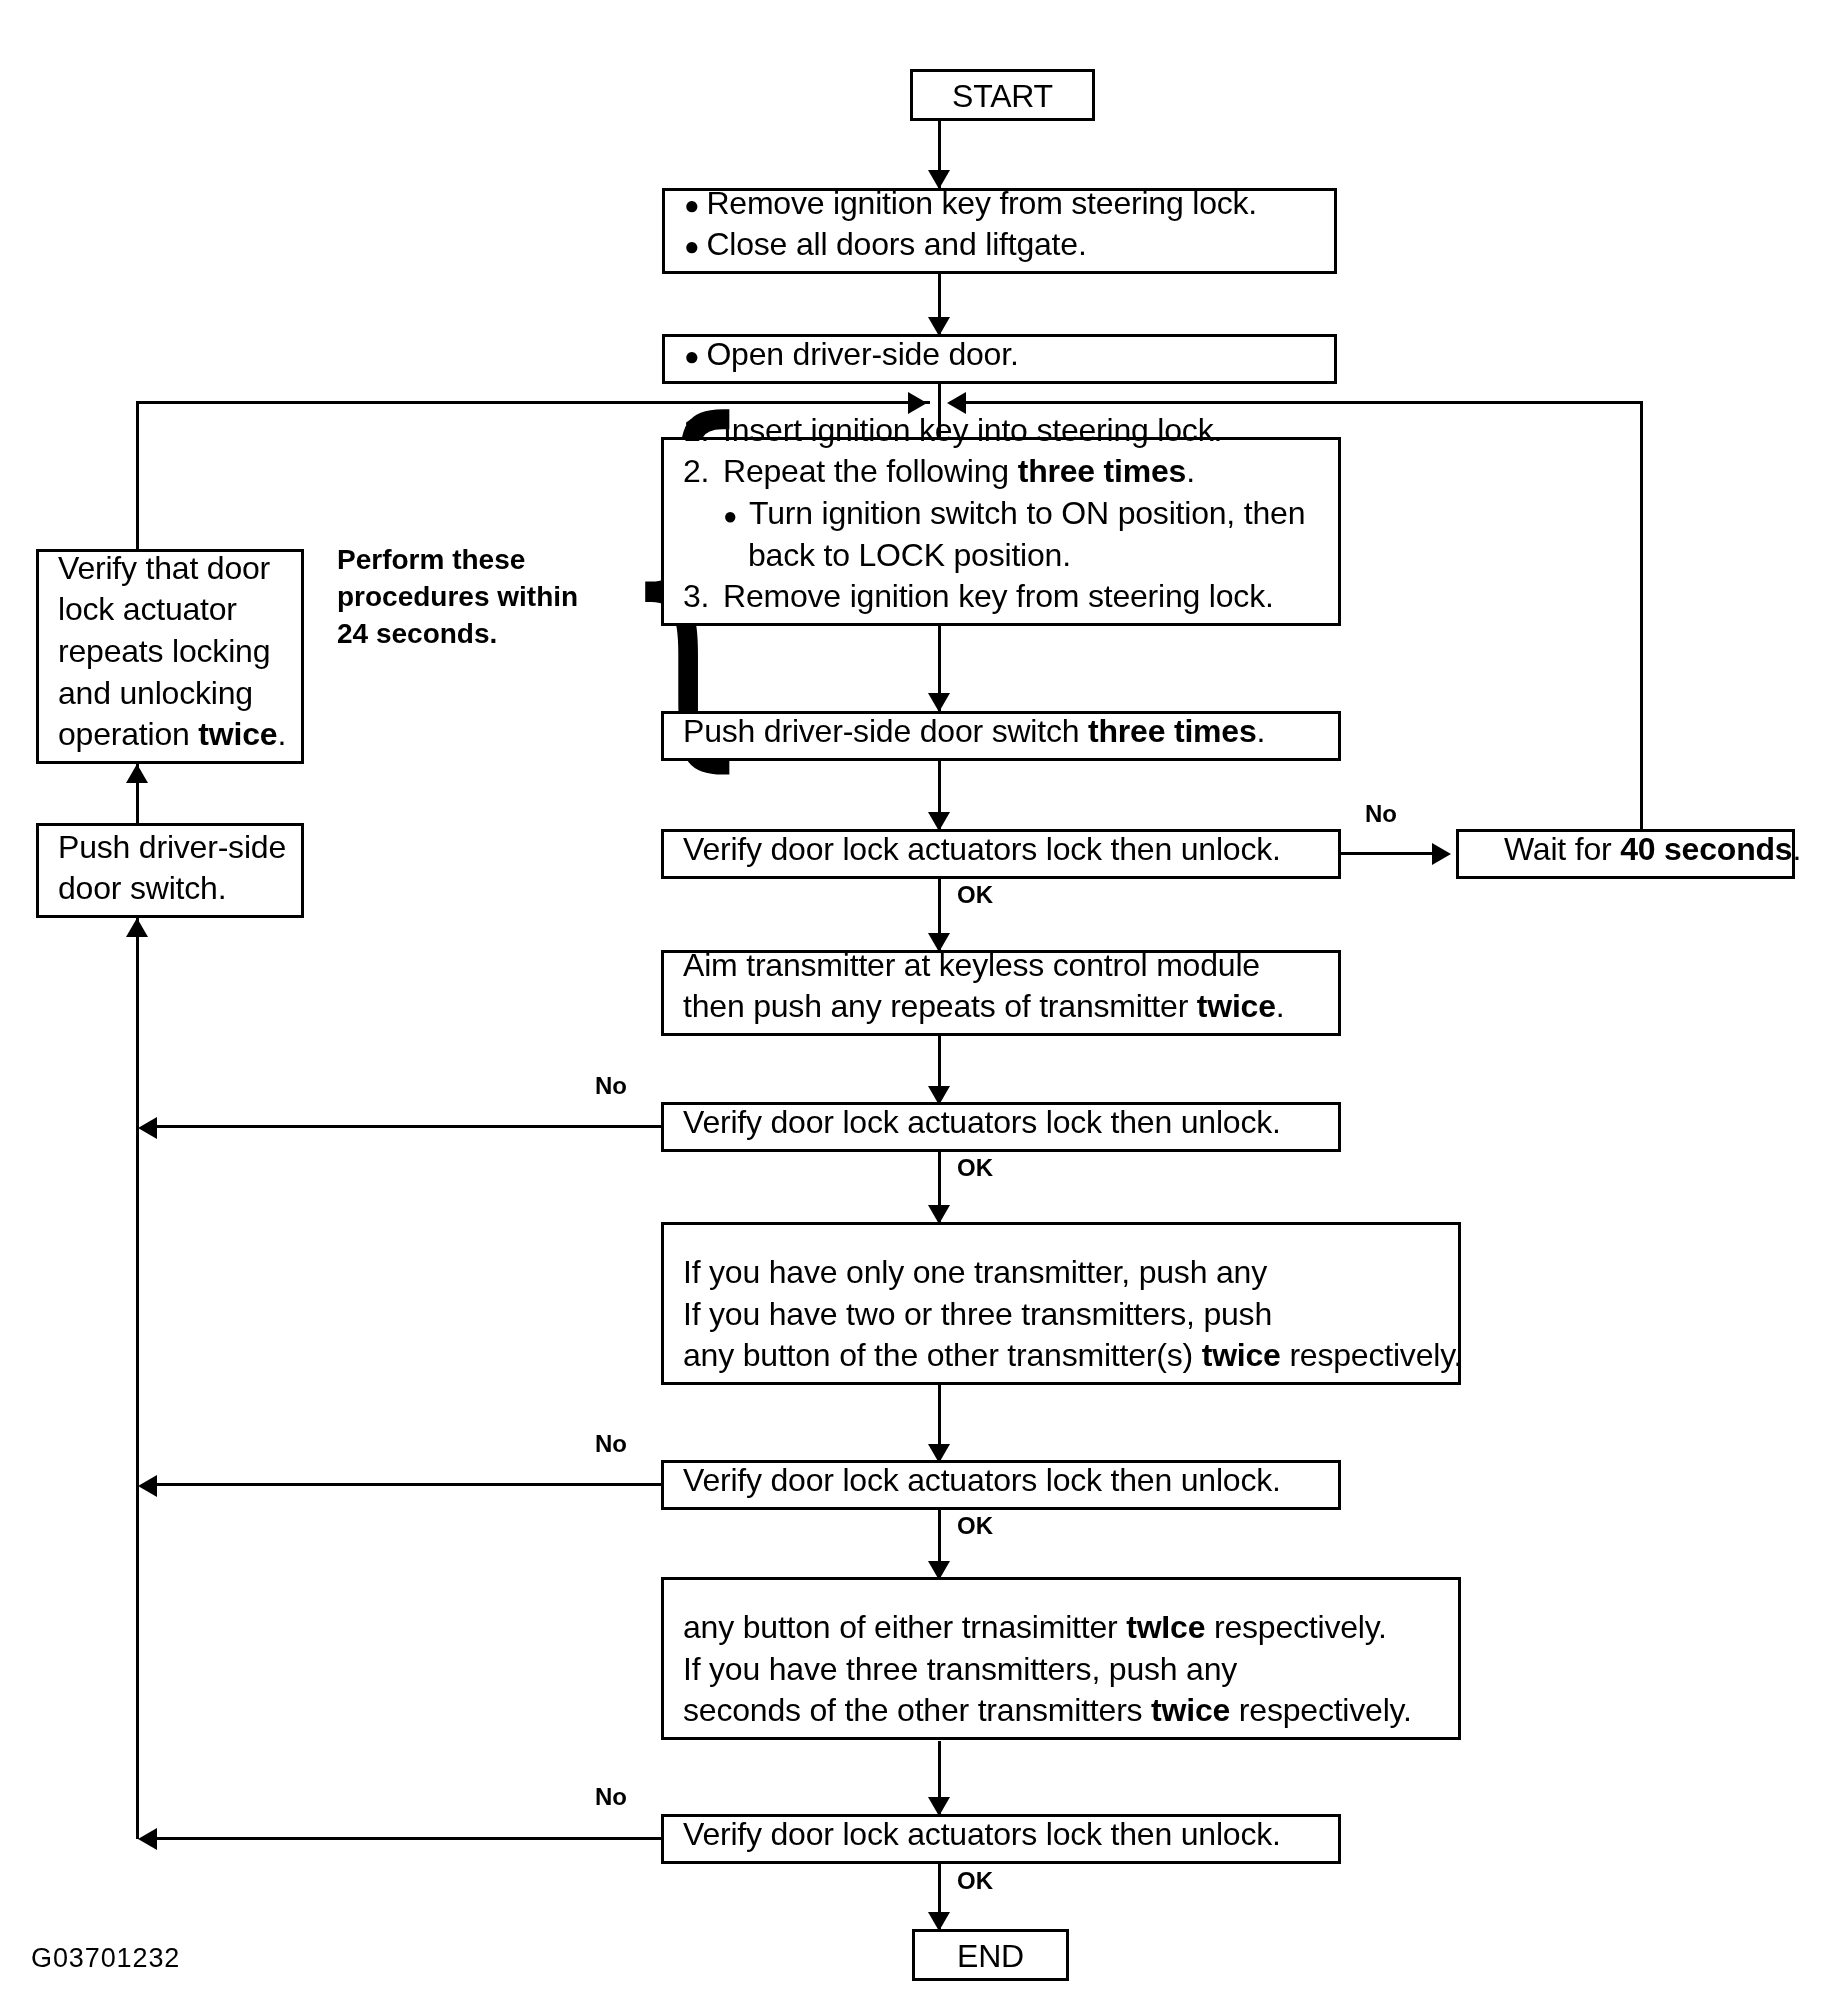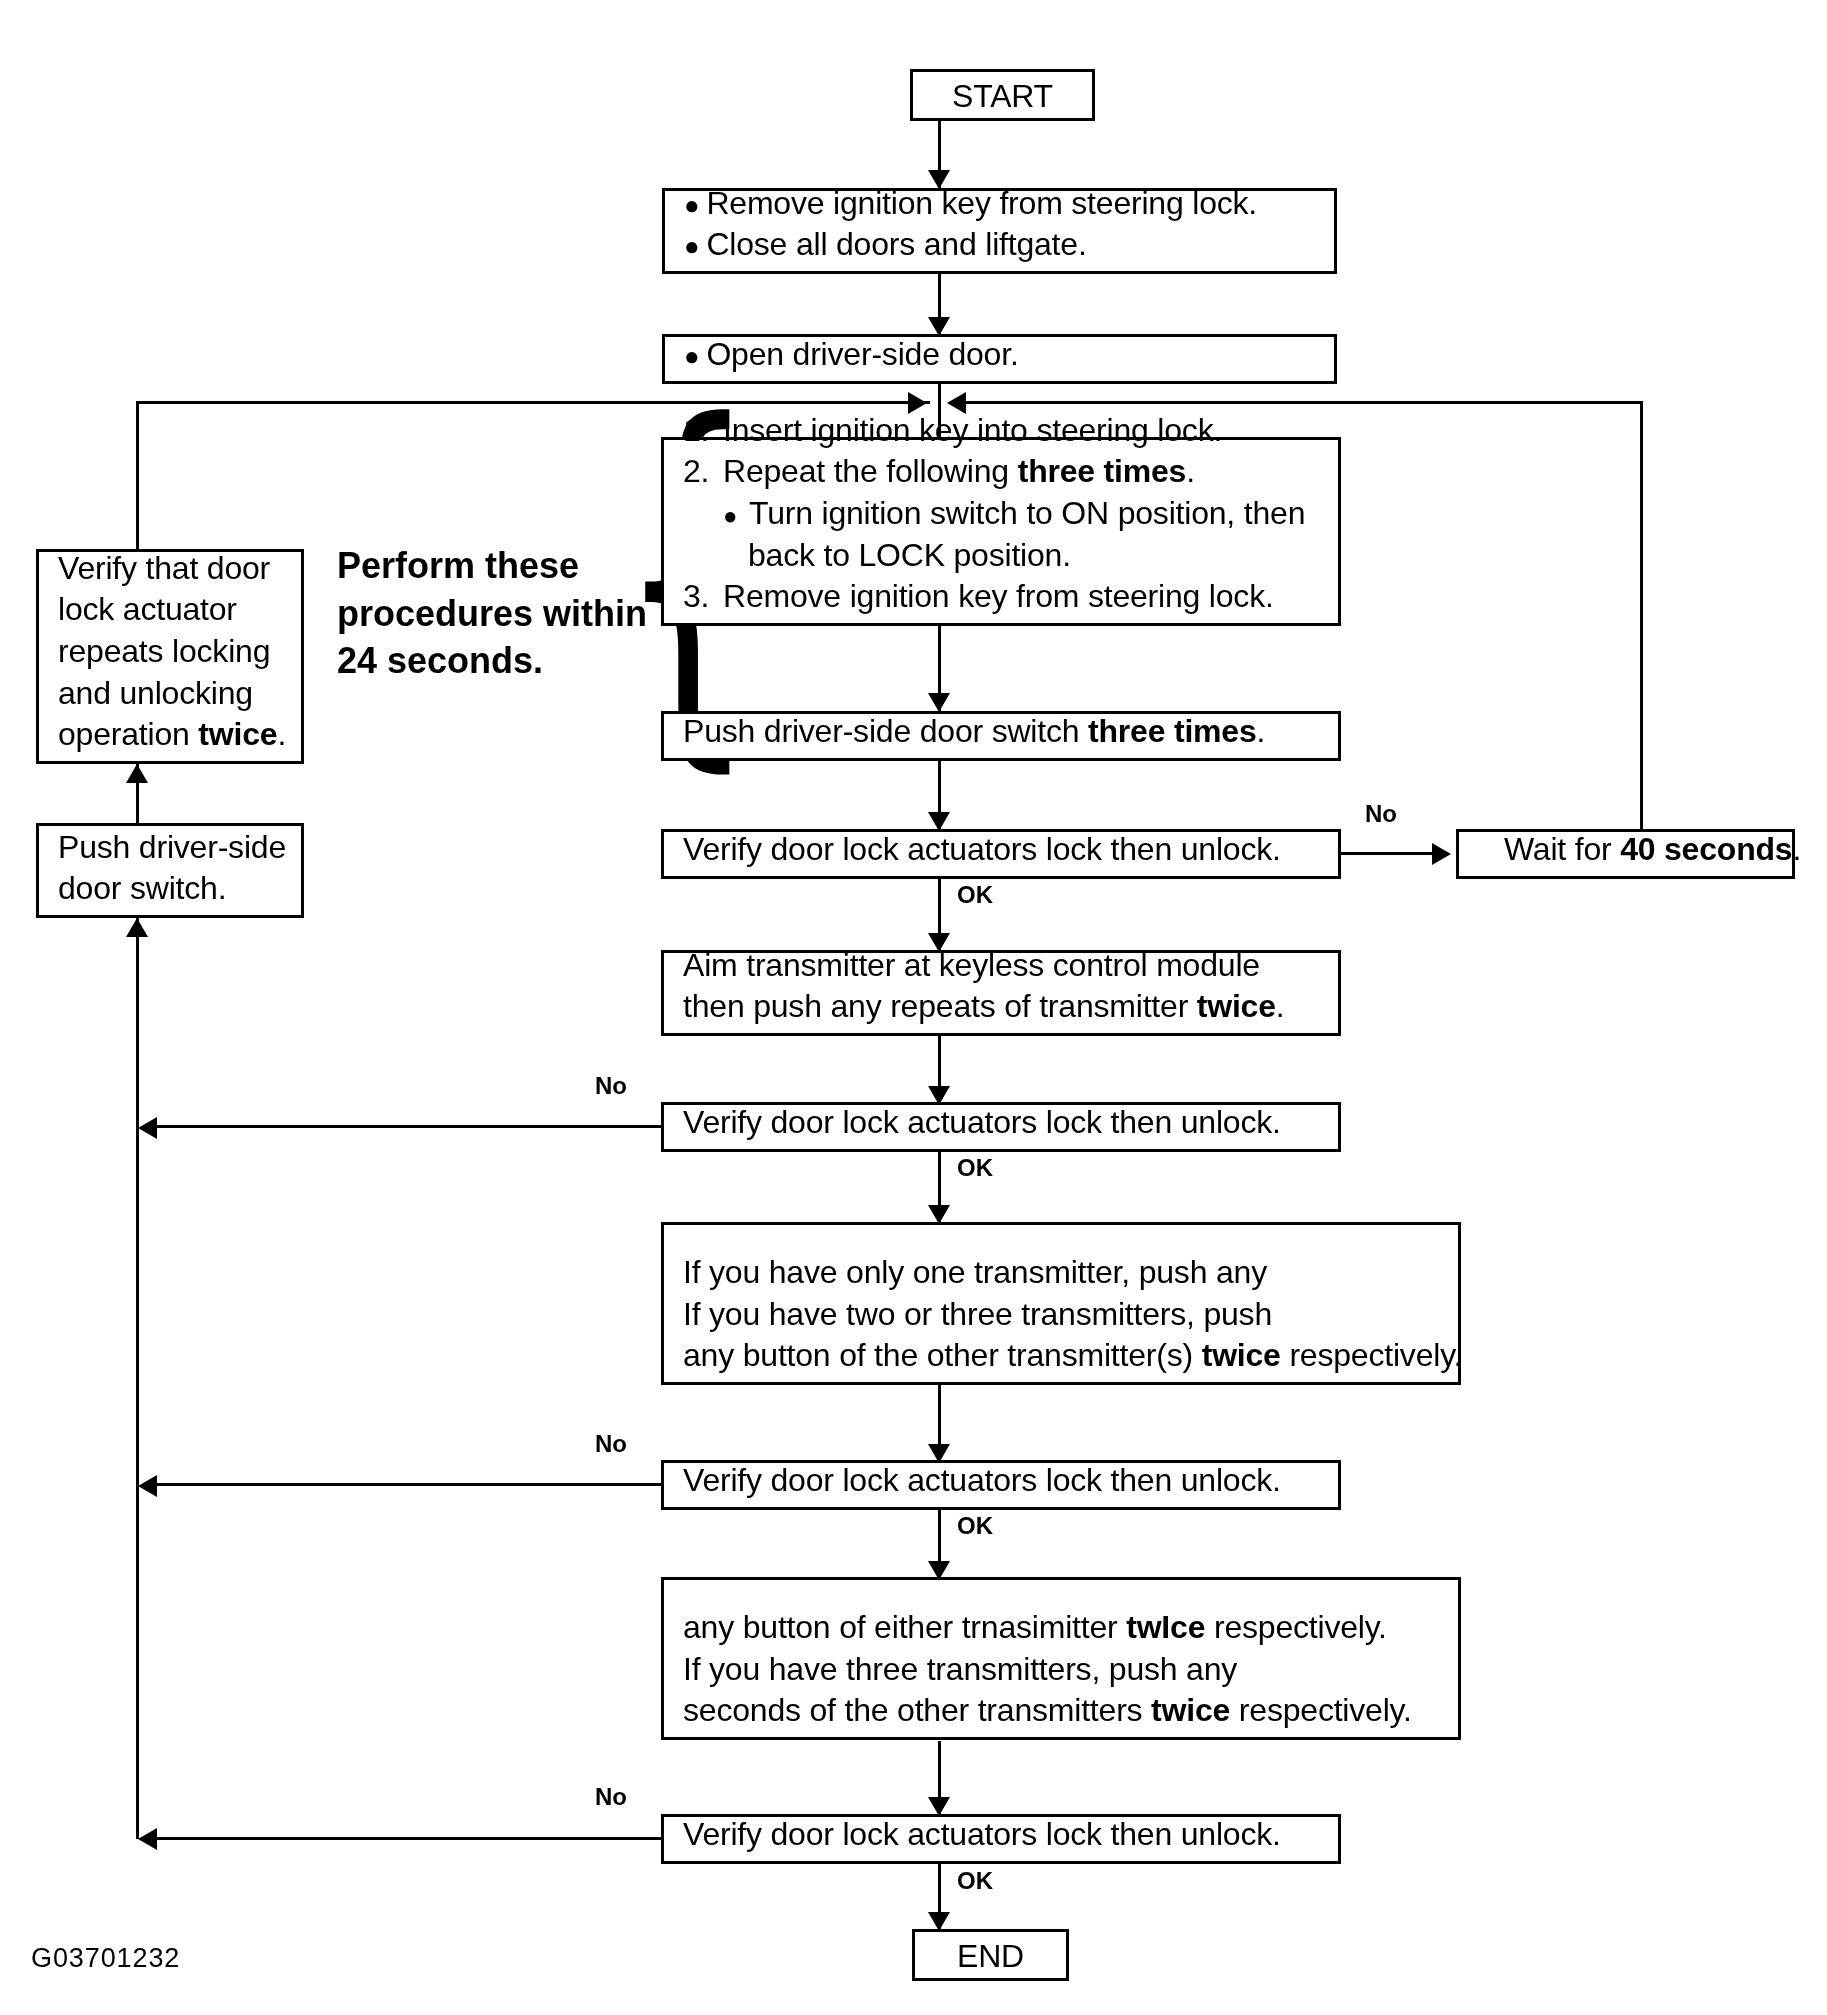--- a/index.html
+++ b/index.html
@@ -121,21 +121,21 @@
   
   .lbl {
     position: absolute;
     font-size: 24px;
     font-weight: bold;
     white-space: nowrap;
     line-height: 1;
   }
   .note {
     position: absolute;
-    font-size: 36px;
+    font-size: 28px;
     font-weight: bold;
     line-height: 1.32;
     white-space: nowrap;
   }
   .figid {
     position: absolute;
     font-size: 27px;
     letter-spacing: 0.9px;
     white-space: nowrap;
   }

